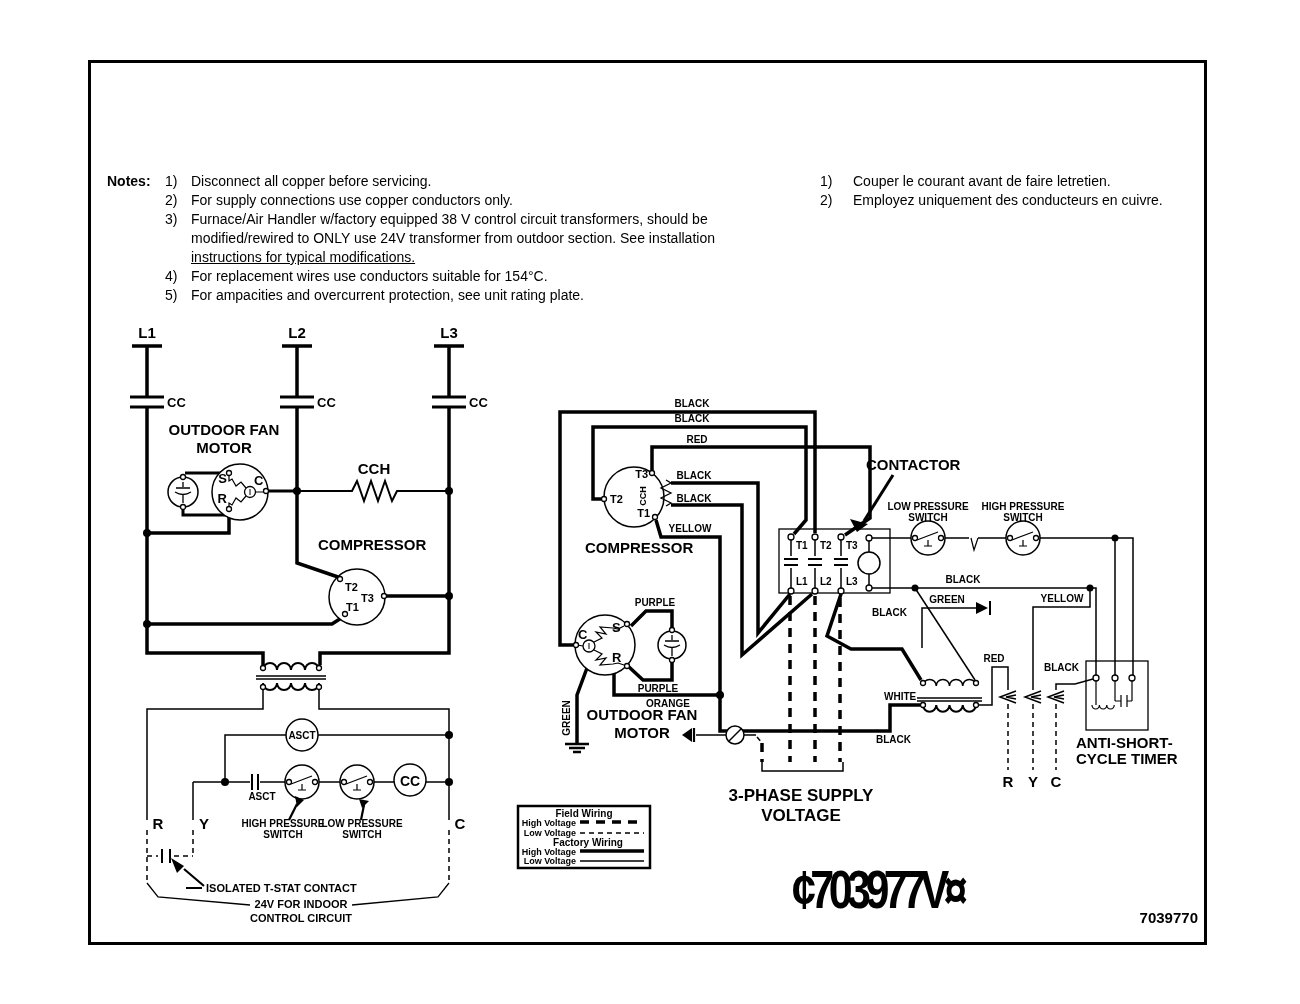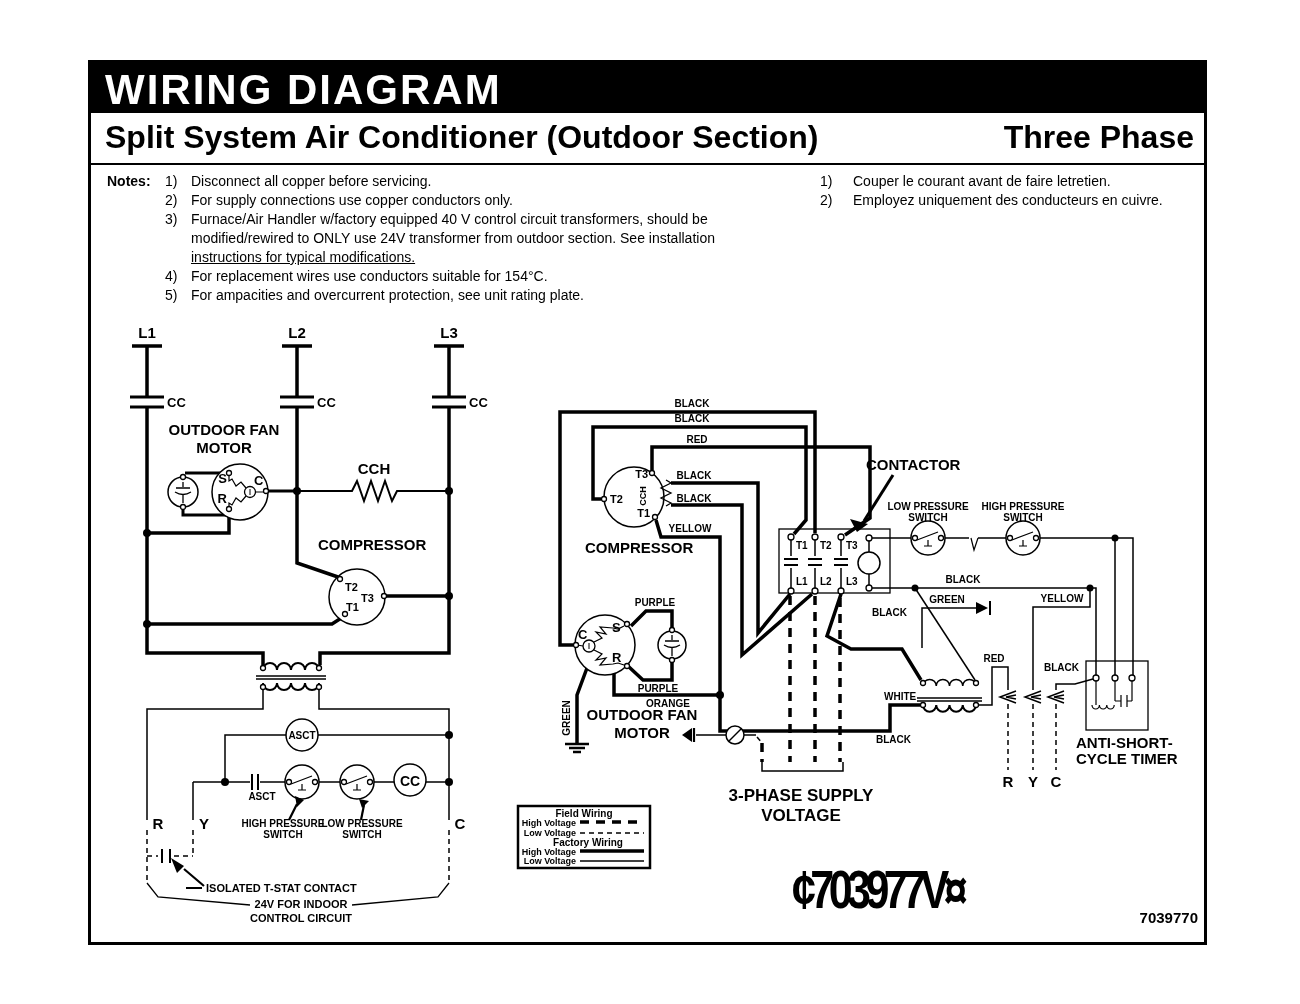--- a/index.html
+++ b/index.html
@@ -35,48 +35,41 @@
   svg .t13{font-size:13px;} svg .t14{font-size:14px;} svg .t15{font-size:15px;}
   svg .t17{font-size:17px;} svg .mark{font-size:54px;letter-spacing:-7px;}
   svg .mid{text-anchor:middle;} svg .end{text-anchor:end;}
 </style>
 </head>
 <body>
 
 <div class="page">
   <div class="frame"></div>
 
-  <div class="banner">
-    <span>WIRING DIAGRAM</span>
-  </div>
-
-  <div class="subtitle">
-    <span class="main">Split System Air Conditioner (Outdoor Section)</span>
-    <span class="phase">Three Phase</span>
-  </div>
+
 
   <div class="notes-en">
     <div class="notes-label">Notes:</div>
     <div class="note-list">
       <div class="note">
           <span class="nn">1)</span>
           <div>
             <div>Disconnect all copper before servicing.</div>
           </div>
         </div>
       <div class="note">
           <span class="nn">2)</span>
           <div>
             <div>For supply connections use copper conductors only.</div>
           </div>
         </div>
       <div class="note">
           <span class="nn">3)</span>
           <div>
-        <div>Furnace/Air Handler w/factory equipped 40 V control circuit transformers, should be</div>
+        <div>Furnace/Air Handler w/factory equipped 38 V control circuit transformers, should be</div>
         <div>modified/rewired to ONLY use 24V transformer from outdoor section. See installation</div>
         <div class="ul">instructions for typical modifications.</div>
       </div>
         </div>
       <div class="note">
           <span class="nn">4)</span>
           <div>
             <div>For replacement wires use conductors suitable for 154°C.</div>
           </div>
         </div>

